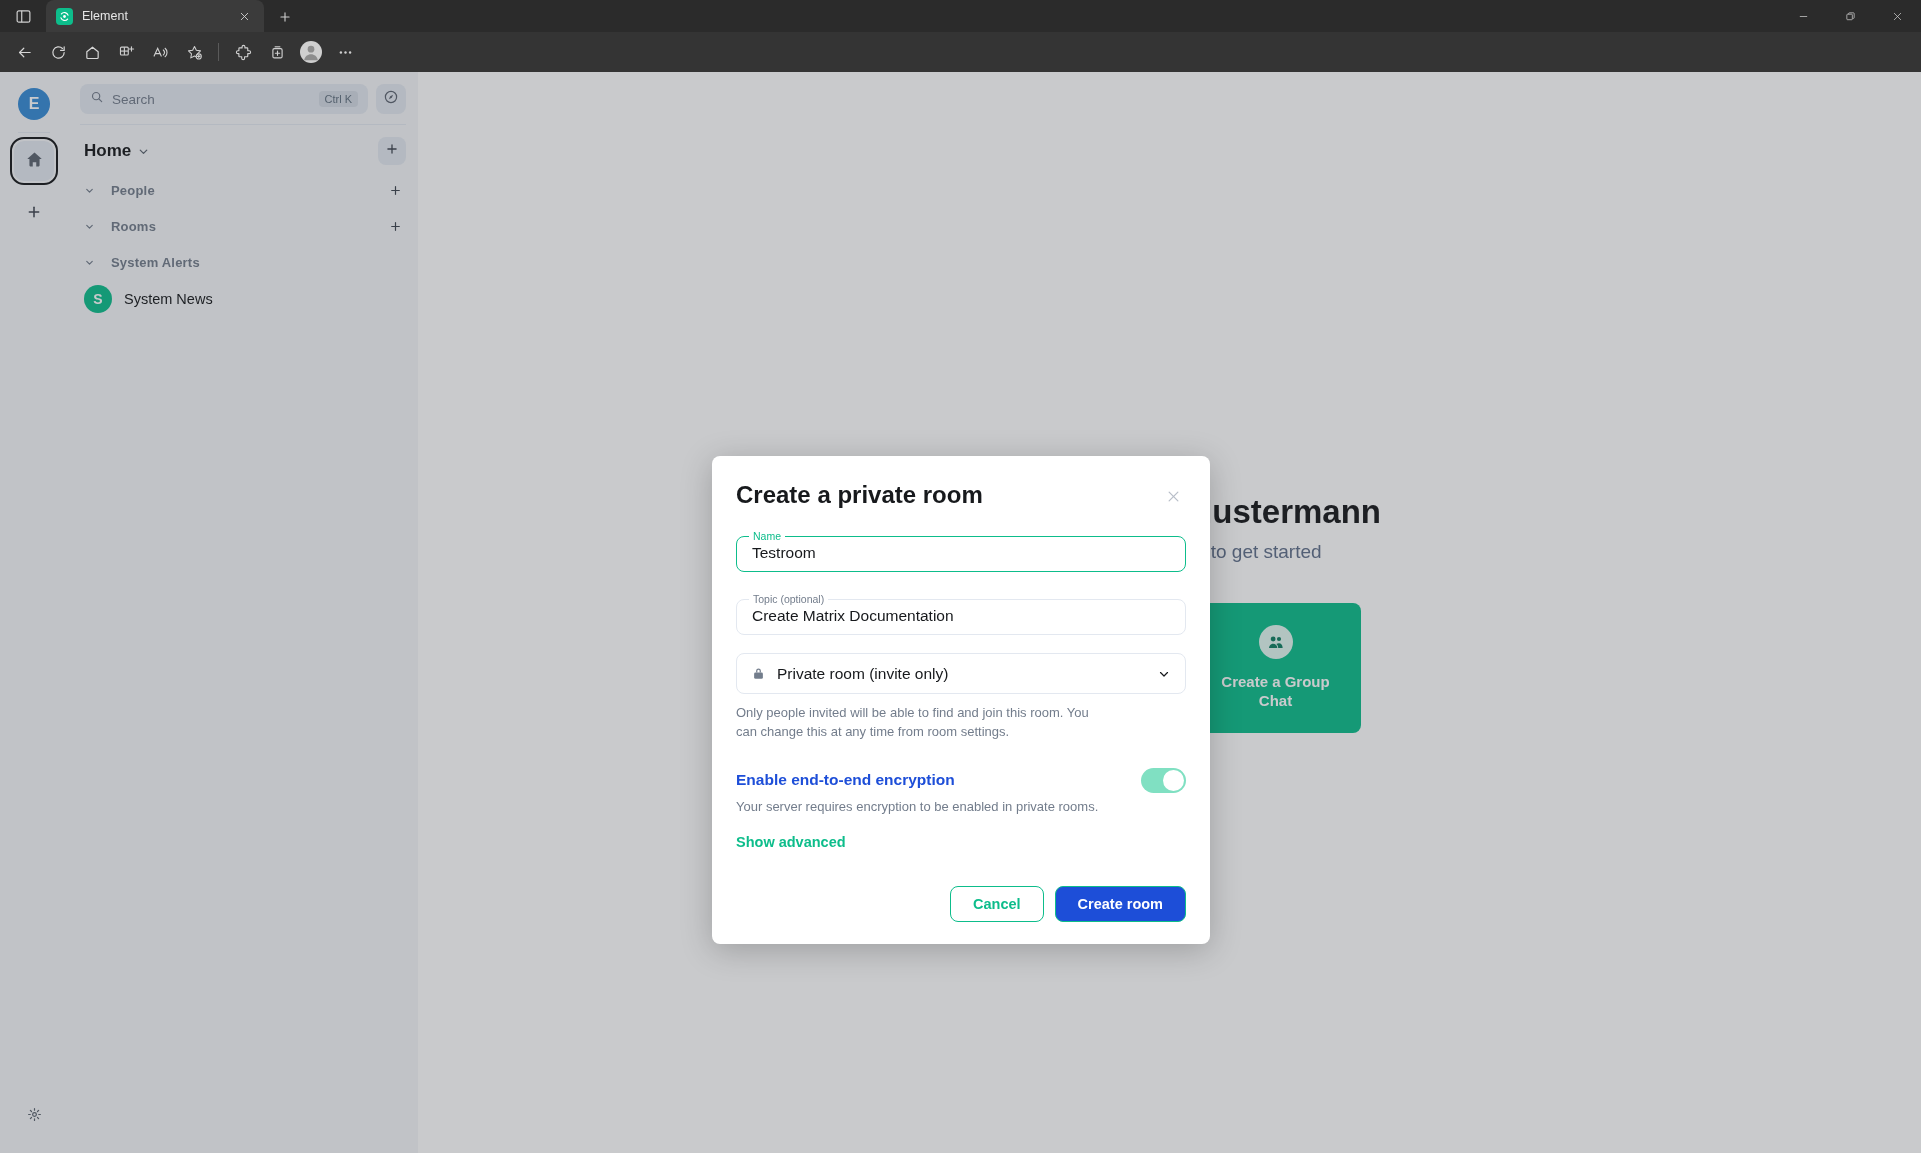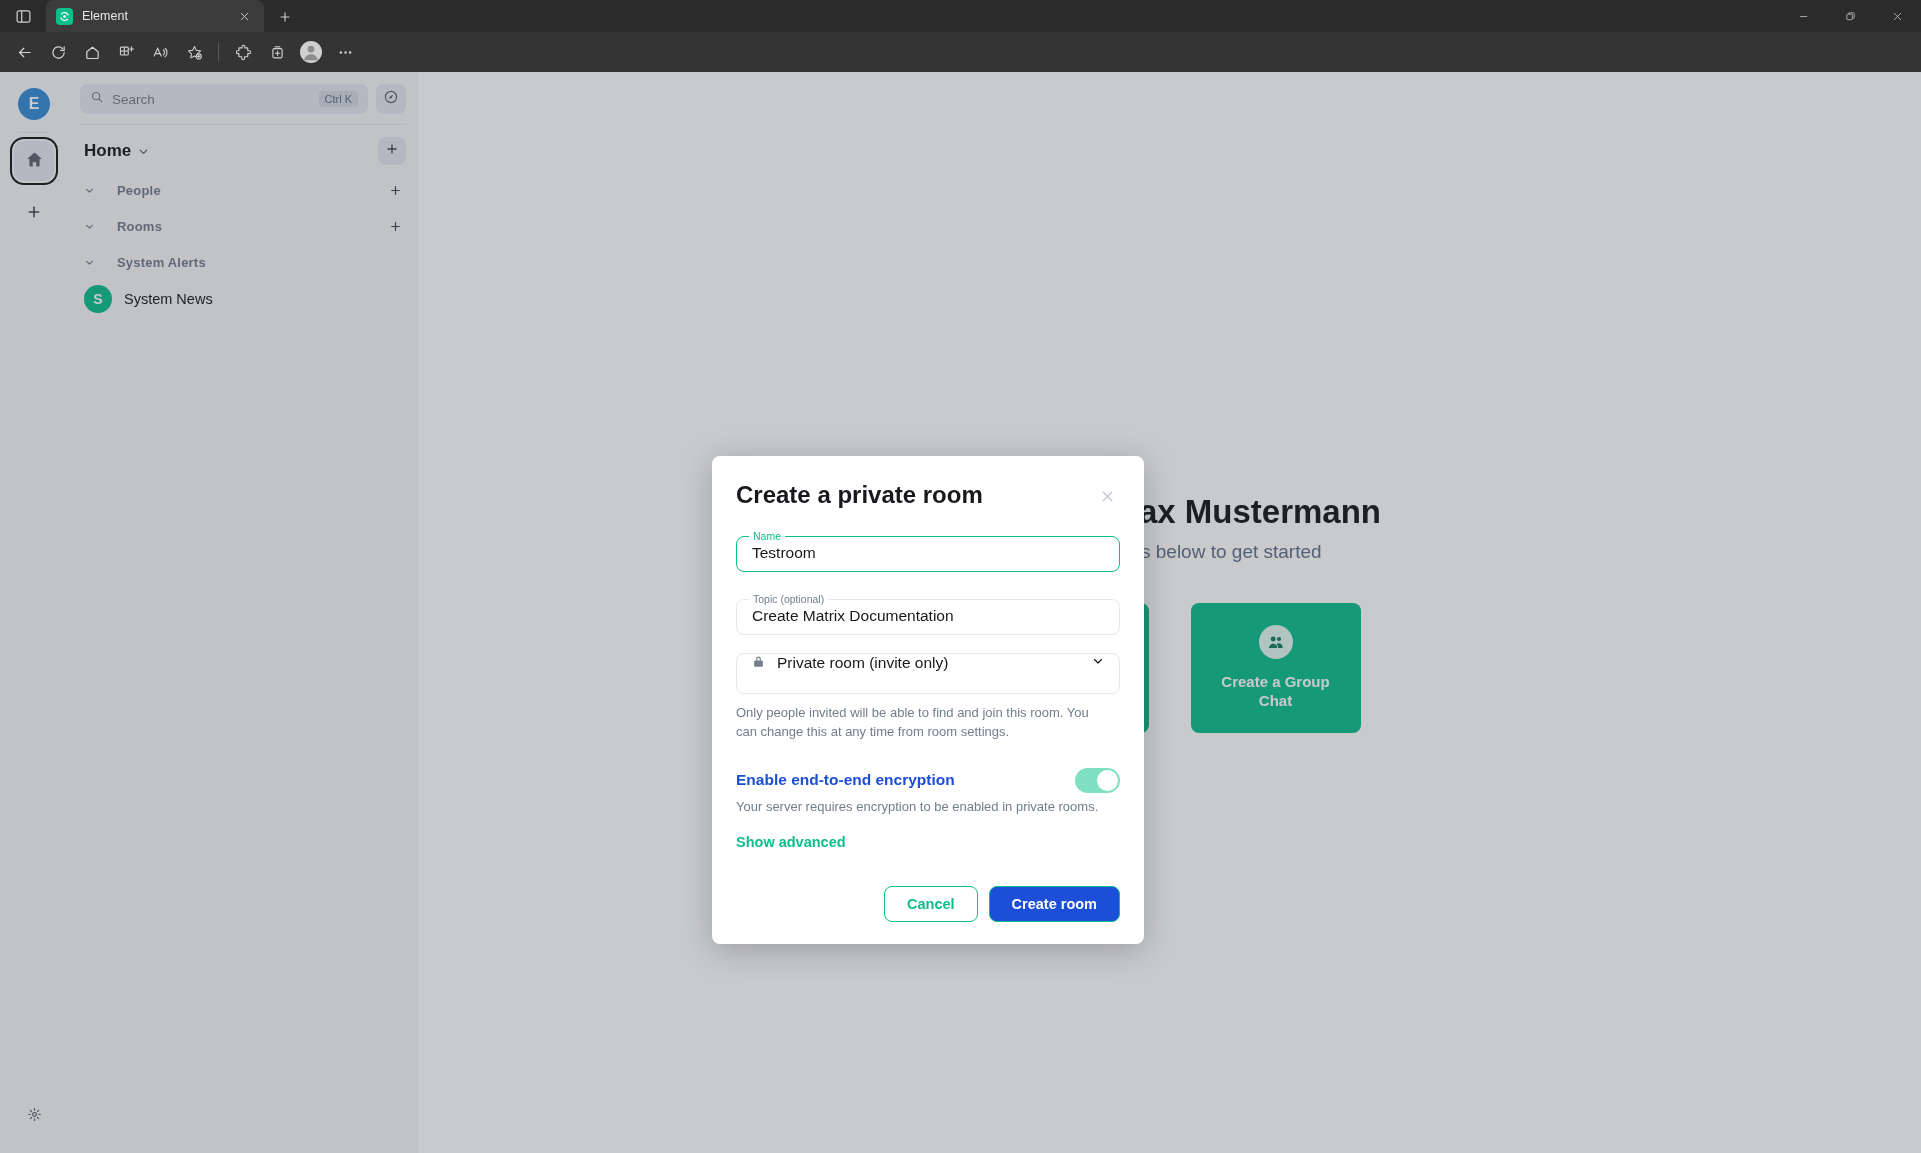--- a/index.html
+++ b/index.html
@@ -138,21 +138,21 @@
   .rl-title-caret svg { width:13px; height:13px; display:block; }
   .rl-header-spacer { flex:1; }
   .rl-add-main {
     width:28px; height:28px; border-radius:8px; background:#e3e8f0;
     display:flex; align-items:center; justify-content:center;
   }
   .rl-add-main svg { width:14px; height:14px; }
 
   .section { margin-top: 14px; }
   .section-head {
-    display:flex; align-items:center; gap:22px; padding-left: 4px; height: 22px;
+    display:flex; align-items:center; gap:16px; padding-left: 4px; height: 22px;
   }
   .sec-caret svg { width:11px; height:11px; display:block; }
   .sec-label { font-size:13px; font-weight:600; color:#737d8c; letter-spacing:0.2px; }
   .sec-spacer { flex:1; }
   .sec-add { width:22px; height:22px; display:flex; align-items:center; justify-content:center; }
   .sec-add svg { width:13px; height:13px; }
 
   .room-row { display:flex; align-items:center; gap:12px; padding: 8px 4px; margin-top: 4px; border-radius:8px; }
   .room-av {
     width:28px; height:28px; border-radius:50%; background:#0dbd8b;
@@ -183,21 +183,21 @@
     display:flex; align-items:center; justify-content:center;
   }
   .card-icon svg { width:20px; height:20px; }
   .card-label {
     color:#fff; font-size:15px; font-weight:600; text-align:center; line-height:1.25;
   }
 
   
   .modal {
     position:absolute; z-index: 60;
-    left: 712px; top: 384px; width: 432px;
+    left: 712px; top: 384px; width: 498px;
     background:#fff; border-radius: 8px;
     box-shadow: 0 6px 32px rgba(0,0,0,0.22);
     padding: 26px 24px 22px;
   }
   .modal-head { display:flex; align-items:flex-start; }
   .modal-title { font-size: 24px; font-weight:600; color:#17191c; flex:1; line-height:1.1; }
   .modal-close { width:26px; height:26px; display:flex; align-items:center; justify-content:center; margin-top:1px; }
   .modal-close svg { width:15px; height:15px; }
 
   .field { position:relative; margin-top: 22px; }
@@ -210,21 +210,21 @@
     font-size: 10.5px; color:#737d8c; padding: 0 4px; margin-left: 2px; line-height:1;
   }
   .field.focused legend { color:#0dbd8b; }
   .field .value {
     position:absolute; left: 16px; top: 50%; transform: translateY(-42%);
     font-size: 15.5px; color:#17191c;
   }
 
   .select-row {
     margin-top: 18px; height: 41px; border:1px solid #e3e8f0; border-radius:8px;
-    display:flex; align-items:flex-start; padding: 0 14px; gap: 11px;
+    display:flex; align-items:center; padding: 0 14px; gap: 11px;
   }
   .select-row .lockico svg { width:15px; height:15px; display:block; }
   .select-label { flex:1; font-size:15.5px; color:#17191c; }
   .select-caret svg { width:14px; height:14px; display:block; }
 
   .help-text {
     margin-top: 10px; font-size: 13px; color:#737d8c; line-height: 1.45; max-width: 355px;
   }
 
   .toggle-row { display:flex; align-items:center; margin-top: 26px; }

